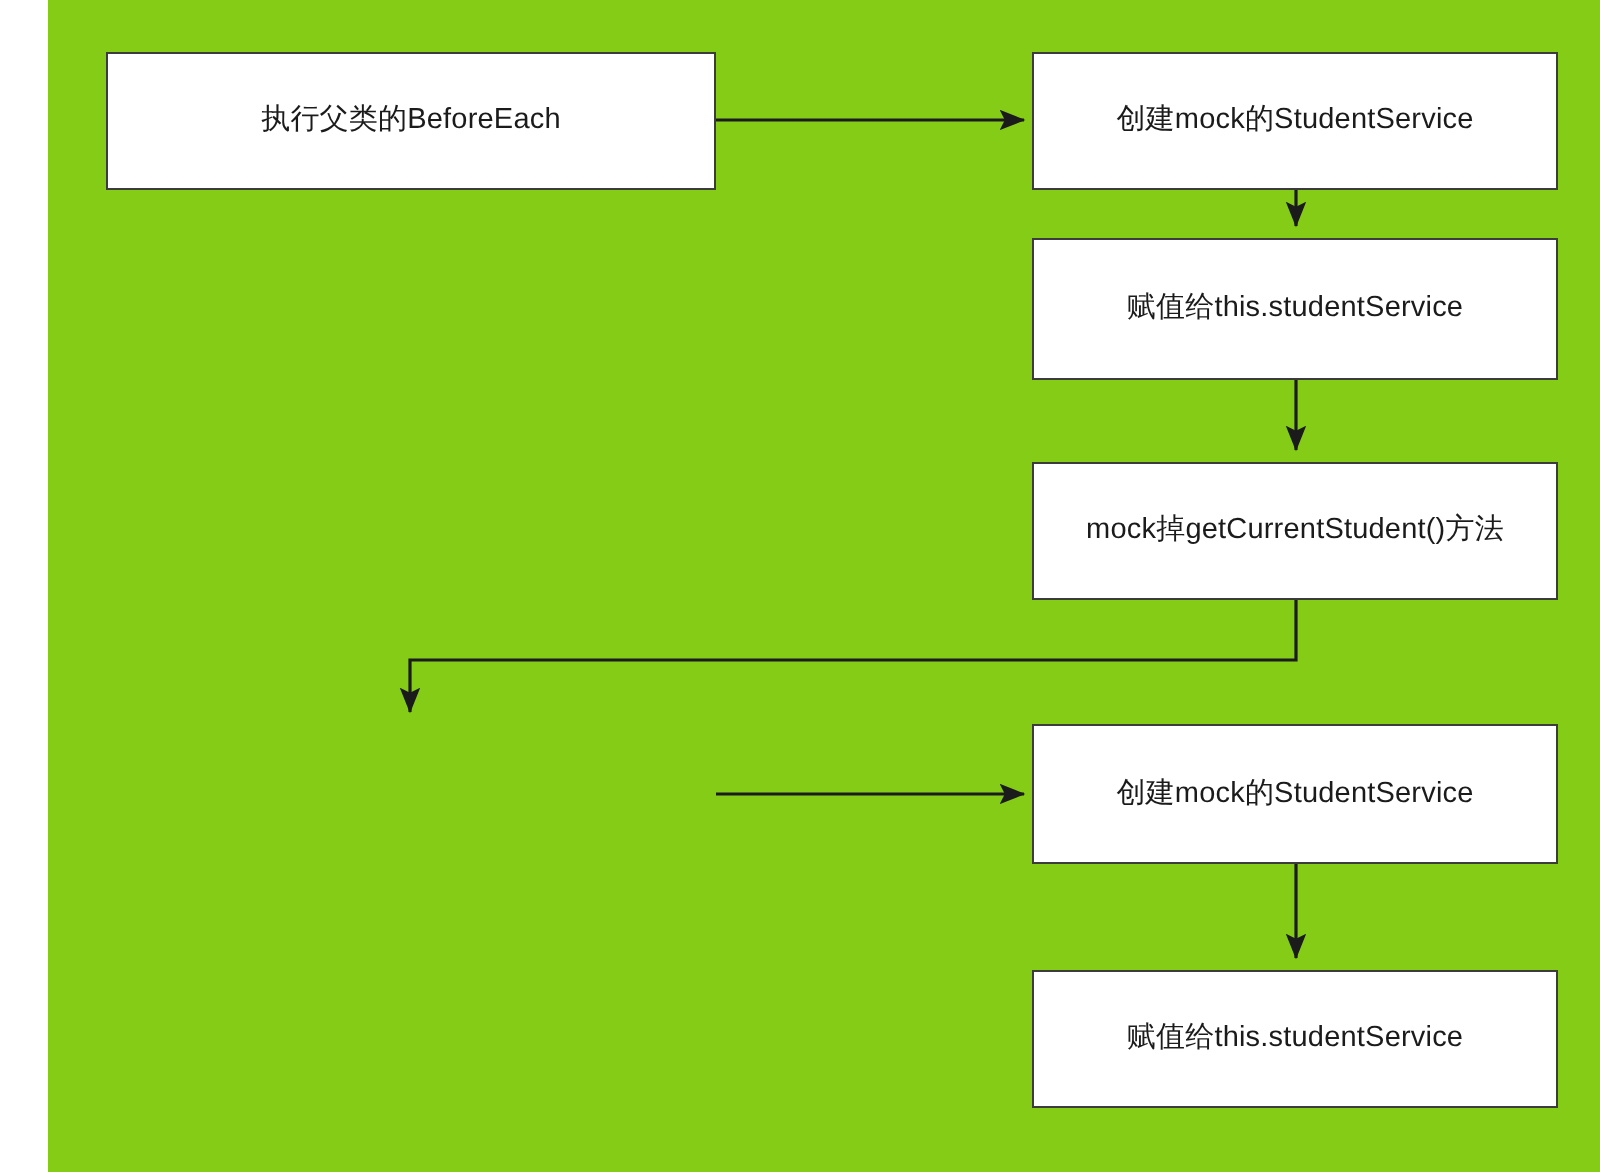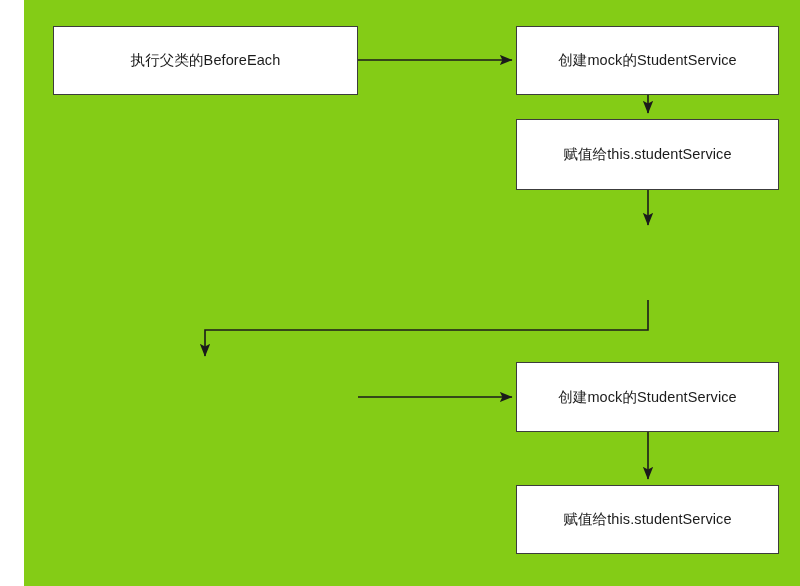--- a/index.html
+++ b/index.html
@@ -91,20 +91,23 @@
   </div>
 
   <div class="node" style="left:492px; top:26px; width:263px; height:69px;">
     <span class="node-label">创建mock的StudentService</span>
   </div>
 
   <div class="node" style="left:492px; top:119px; width:263px; height:71px;">
     <span class="node-label">赋值给this.studentService</span>
   </div>
 
+  <div class="node" style="left:492px; top:231px; width:263px; height:69px;">
+    <span class="node-label">mock掉getCurrentStudent()方法</span>
+  </div>
 
 
   <div class="node" style="left:492px; top:362px; width:263px; height:70px;">
     <span class="node-label">创建mock的StudentService</span>
   </div>
 
   <div class="node" style="left:492px; top:485px; width:263px; height:69px;">
     <span class="node-label">赋值给this.studentService</span>
   </div>
 

